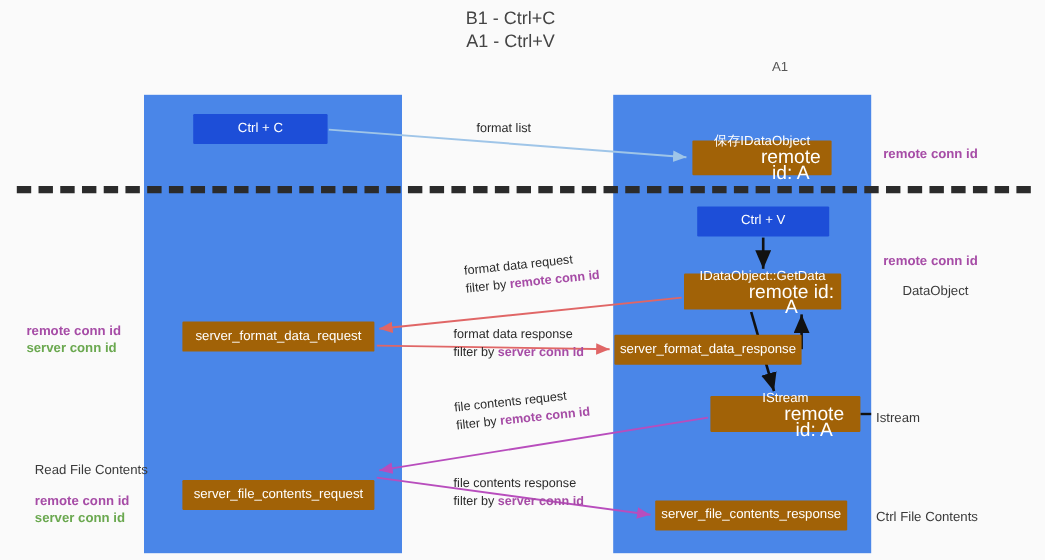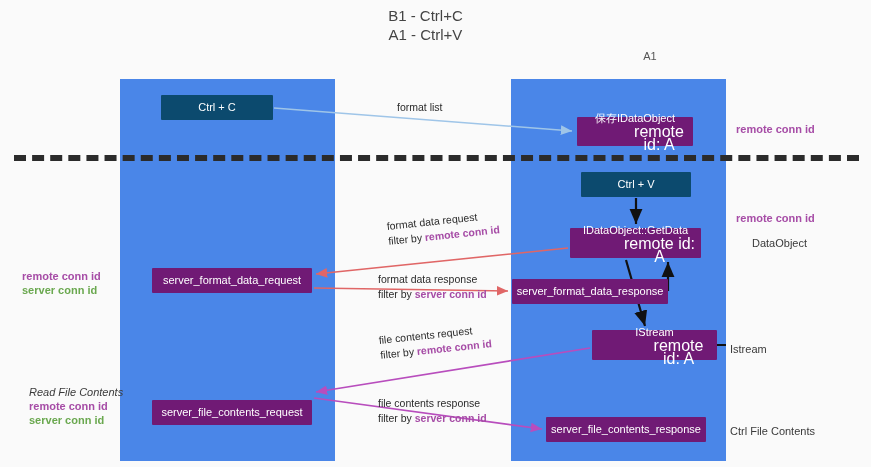--- a/index.html
+++ b/index.html
@@ -37,22 +37,22 @@
 
   
   .node{
     position:absolute;box-sizing:border-box;
     display:flex;flex-direction:column;
     align-items:center;justify-content:center;
     color:#ffffff;font-size:11px;line-height:13px;
     text-align:center;padding:2px 4px;
     border-radius:1px;
   }
-  .node.green{background:#0c4a6e;justify-content:center;}
-  .node.orange{background:#701a75;}
+  .node.green{background:#1d4ed8;justify-content:center;}
+  .node.orange{background:#a16207;}
   .node .l2{font-size:16px;padding-left:48px;}
 
   #n-ctrlc   {left:161px;top:95px;width:112px;height:25px;}
   #n-idoSave {left:577px;top:117px;width:116px;height:29px;}
   #n-ctrlv   {left:581px;top:172px;width:110px;height:25px;}
   #n-getdata {left:570px;top:228px;width:131px;height:30px;}
   #n-sfdreq  {left:152px;top:268px;width:160px;height:25px;}
   #n-sfdres  {left:512px;top:279px;width:156px;height:25px;}
   #n-istream {left:592px;top:330px;width:125px;height:30px;}
   #n-sfcreq  {left:152px;top:384px;width:160px;height:25px;margin-top:16px;}
@@ -64,21 +64,21 @@
   .ann .green{color:#6aa84f;font-weight:bold;}
   .ann .dark{color:#3a3a3a;}
 
   #a-remote-top{left:736px;top:122px;}
   #a-remote-mid{left:736px;top:211px;}
   #a-dataobject{left:752px;top:236px;}
   #a-istream   {left:730px;top:342px;}
   #a-writefile {left:730px;top:424px;}
   #a-left-mid  {left:22px;top:269px;text-align:left;}
   #a-left-bot  {left:29px;top:385px;text-align:left;}
-  #a-left-bot .dark{display:block;margin-bottom:0;font-style:italic;}
+  #a-left-bot .dark{display:block;margin-bottom:12px;}
 
   
   .elabel{position:absolute;font-size:10.5px;line-height:15px;color:#2b2b2b;white-space:nowrap;}
   .elabel .purple{color:#a64ca6;font-weight:bold;}
   .elabel .line{display:block;}
 
   #el-formatlist  {left:397px;top:100px;transform:rotate(0deg);}
   #el-fdreq       {left:386px;top:219px;transform:rotate(-6deg);transform-origin:left top;}
   #el-fdres       {left:378px;top:272px;transform:rotate(0deg);}
   #el-fcreq       {left:378px;top:333px;transform:rotate(-6deg);transform-origin:left top;}

